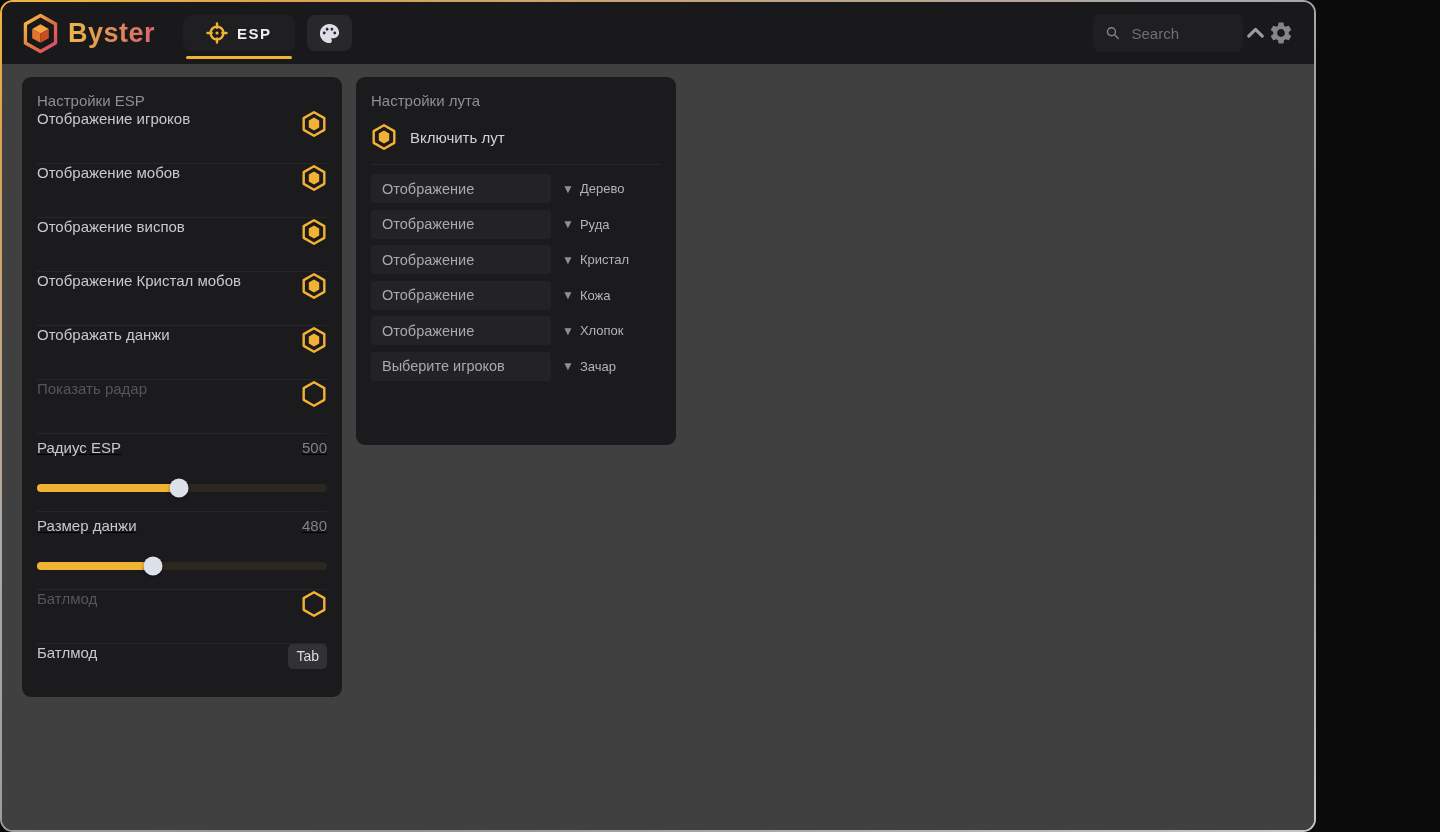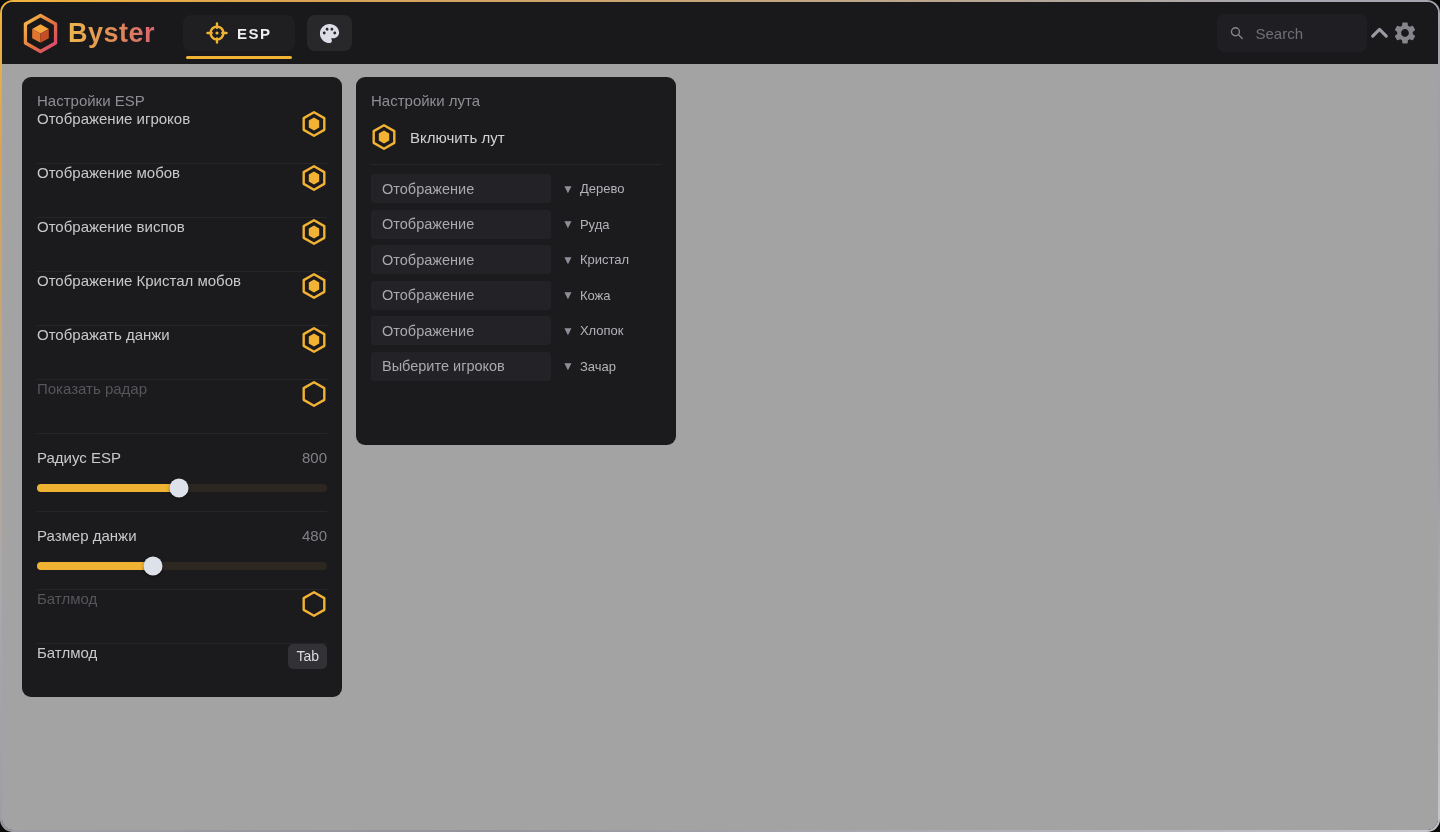--- a/index.html
+++ b/index.html
@@ -1,17 +1,17 @@
 <!DOCTYPE html>
 <html><head>
 <meta charset="utf-8">
 <style>
   html,body{margin:0;padding:0;background:#0b0b0c;}
   body{width:1440px;height:832px;font-family:"Liberation Sans",sans-serif;overflow:hidden;}
-  .frame{width:1440px;height:832px;box-sizing:border-box;padding:2px;border-radius:13px;
+  .frame{width:1316px;height:832px;box-sizing:border-box;padding:2px;border-radius:13px;
     background:linear-gradient(155deg,#f2b43c 0%,#d9a355 10%,#a8a8b0 40%,#93939b 70%,#c6c6cc 100%);}
   .window{width:100%;height:100%;border-radius:11px;background:#222226;overflow:hidden;
     display:flex;flex-direction:column;box-sizing:border-box;}
 
   
   header{height:62px;flex:none;background:#19191b;display:flex;align-items:center;padding:0 20px;}
   .brand{display:flex;align-items:center;gap:9px;margin-right:28px;}
   .brand-name{font-size:27px;font-weight:600;letter-spacing:.5px;
     background:linear-gradient(90deg,#eeb54b 0%,#e08a58 55%,#da6470 100%);
     -webkit-background-clip:text;background-clip:text;color:transparent;}
@@ -24,33 +24,33 @@
   .tab.icon-only{padding:0 11px;background:#28282b;}
   .header-right{margin-left:auto;display:flex;align-items:center;}
   .search{display:flex;align-items:center;gap:9px;background:#1f1f23;border-radius:7px;
     height:38px;width:150px;padding:0 12px;box-sizing:border-box;}
   .search input{background:transparent;border:0;outline:0;color:#c8c8cc;font-size:15px;width:100%;
     font-family:inherit;}
   .search input::placeholder{color:#6f6f76;}
   .hicon{display:flex;align-items:center;cursor:pointer;}
 
   
-  main{flex:1;display:flex;align-items:flex-start;gap:14px;padding:13px 20px;background:#a3a3a3;}
+  main{flex:1;display:flex;align-items:flex-start;gap:14px;padding:13px 20px;background:#404040;}
   .panel{background:#1b1b1e;border-radius:9px;width:320px;box-sizing:border-box;padding:0 15px;}
   .panel-title{font-size:15px;font-weight:400;color:#8e8e93;margin:0;padding:15px 0 1px;}
 
   .row{display:flex;align-items:flex-start;justify-content:space-between;height:53px;
     border-bottom:1px solid #26262a;gap:36px;}
   .row-label{font-size:15px;color:#c9c9cc;}
   .row.off .row-label{color:#55555a;}
   .hex{flex:none;display:block;}
   .row.off .hex-inner,.toggle-inline.off .hex-inner{display:none;}
 
   .slider-group{padding:5px 0 19px;border-bottom:1px solid #26262a;}
-  .slider-head{display:flex;align-items:center;justify-content:space-between;height:36px;}
+  .slider-head{display:flex;align-items:flex-start;justify-content:space-between;height:36px;text-decoration:underline;}
   .slider-value{font-size:15px;color:#808086;}
   .slider{margin-top:9px;position:relative;height:8px;border-radius:4px;background:#2c2720;cursor:pointer;}
   .slider-fill{height:100%;width:var(--pct,50%);border-radius:4px;background:#f0b232;}
   .slider-thumb{position:absolute;top:50%;left:var(--pct,50%);transform:translate(-50%,-50%);
     width:19px;height:19px;border-radius:50%;background:#dde1ea;box-shadow:0 1px 3px rgba(0,0,0,.5);}
 
   .row.keybind{border-bottom:none;}
   .key-badge{background:#323236;color:#dcdcdf;font-size:14px;line-height:1;
     padding:5px 8px 6px;border-radius:5px;cursor:pointer;}
 
@@ -182,21 +182,21 @@
     <svg class="hex" width="26" height="28" viewBox="0 0 28 30">
       <polygon class="hex-outer" points="14,2.4 25.1,8.7 25.1,21.3 14,27.6 2.9,21.3 2.9,8.7" fill="none" stroke="#f2b233" stroke-width="2.6" stroke-linejoin="round"></polygon>
       <polygon class="hex-inner" points="14,8 19.6,11.2 19.6,18.8 14,22 8.4,18.8 8.4,11.2" fill="#f2b233"></polygon>
     </svg>
   </div>
 </div>
 
         <div class="slider-group">
           <div class="slider-head">
             <span class="row-label">Радиус ESP</span>
-            <span class="slider-value">800</span>
+            <span class="slider-value">500</span>
           </div>
           <div class="slider" style="--pct: 49%;">
             <div class="slider-fill"></div>
             <div class="slider-thumb"></div>
           </div>
         </div>
 
         <div class="slider-group">
           <div class="slider-head">
             <span class="row-label">Размер данжи</span>

